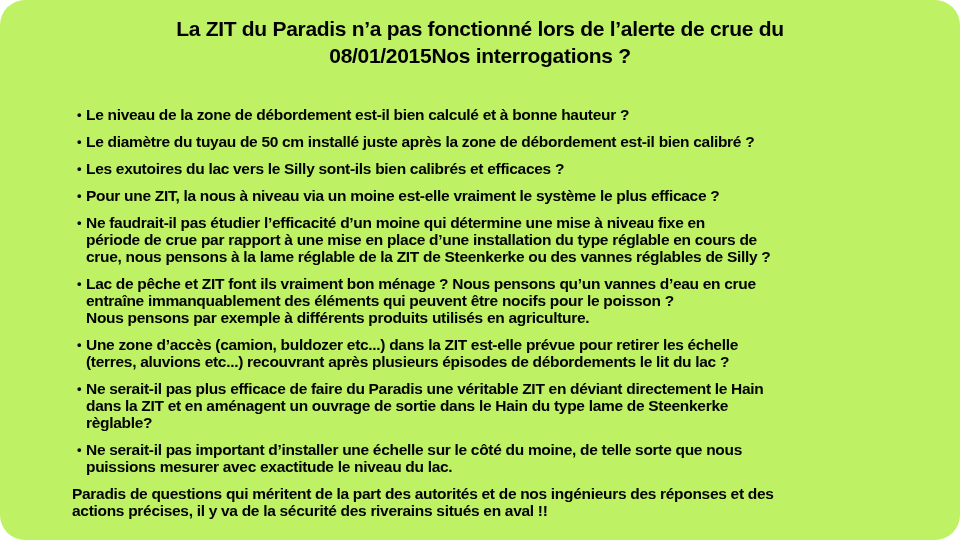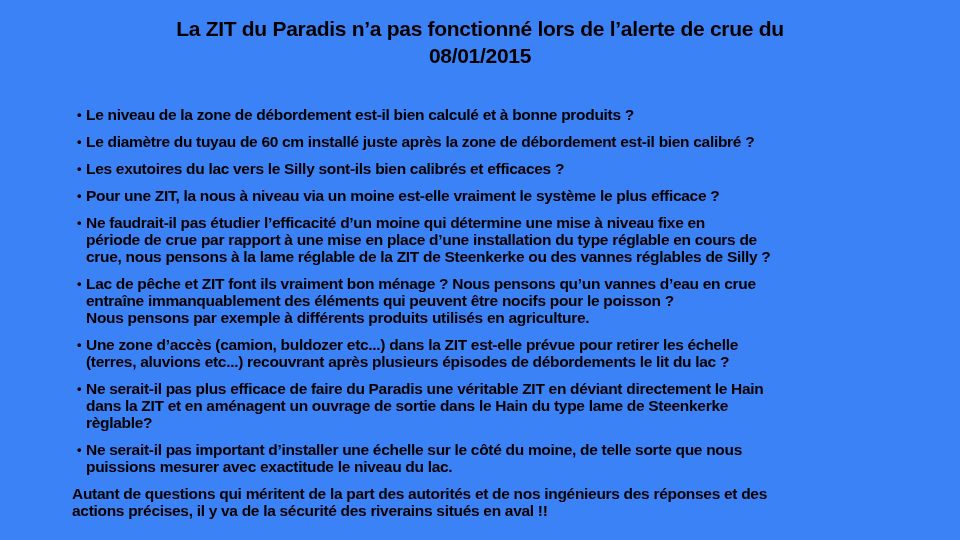--- a/index.html
+++ b/index.html
@@ -6,22 +6,23 @@
   html, body { width: 960px; height: 540px; }
   body {
     background: #ffffff;
     font-family: "Liberation Sans", sans-serif;
     color: #000000;
     overflow: hidden;
   }
   .slide {
     width: 960px;
     height: 540px;
-    background: #3b82f6;
+    background: #bef264;
     position: relative;
+    border-radius: 25px;
   }
   .title {
     padding-top: 15px;
     text-align: center;
     font-size: 21px;
     font-weight: bold;
     line-height: 27px;
     letter-spacing: -0.3px;
   }
   .title-line2 {
@@ -59,32 +60,33 @@
 </style>
 </head>
 <body>
 
 <div class="slide">
 
   <div class="title">
     <div>La ZIT du Paradis n’a pas fonctionné lors de l’alerte de crue du</div>
     <div class="title-line2">
       <span>08/01/2015</span>
+      <span>Nos interrogations ?</span>
     </div>
   </div>
 
   <div class="content">
     <ul class="bullets">
       <li class="bullet-item">
         <span class="marker">•</span>
-        <span class="bullet-text">Le niveau de la zone de débordement est-il bien calculé et à bonne produits ?</span>
+        <span class="bullet-text">Le niveau de la zone de débordement est-il bien calculé et à bonne hauteur ?</span>
       </li>
       <li class="bullet-item">
         <span class="marker">•</span>
-        <span class="bullet-text">Le diamètre du tuyau de 60 cm installé juste après la zone de débordement est-il bien calibré ?</span>
+        <span class="bullet-text">Le diamètre du tuyau de 50 cm installé juste après la zone de débordement est-il bien calibré ?</span>
       </li>
       <li class="bullet-item">
         <span class="marker">•</span>
         <span class="bullet-text">Les exutoires du lac vers le Silly sont-ils bien calibrés et efficaces ?</span>
       </li>
       <li class="bullet-item">
         <span class="marker">•</span>
         <span class="bullet-text">Pour une ZIT, la nous à niveau via un moine est-elle vraiment le système le plus efficace ?</span>
       </li>
       <li class="bullet-item">
@@ -109,17 +111,17 @@
         <span class="bullet-text">Ne serait-il pas plus efficace de faire du Paradis une véritable ZIT en déviant directement le Hain
 dans la ZIT et en aménagent un ouvrage de sortie dans le Hain du type lame de Steenkerke
 règlable?</span>
       </li>
       <li class="bullet-item">
         <span class="marker">•</span>
         <span class="bullet-text">Ne serait-il pas important d’installer une échelle sur le côté du moine, de telle sorte que nous
 puissions mesurer avec exactitude le niveau du lac.</span>
       </li>
     </ul>
-    <div class="closing">Autant de questions qui méritent de la part des autorités et de nos ingénieurs des réponses et des
+    <div class="closing">Paradis de questions qui méritent de la part des autorités et de nos ingénieurs des réponses et des
 actions précises, il y va de la sécurité des riverains situés en aval !!</div>
   </div>
 
 </div>
 
 </body></html>

